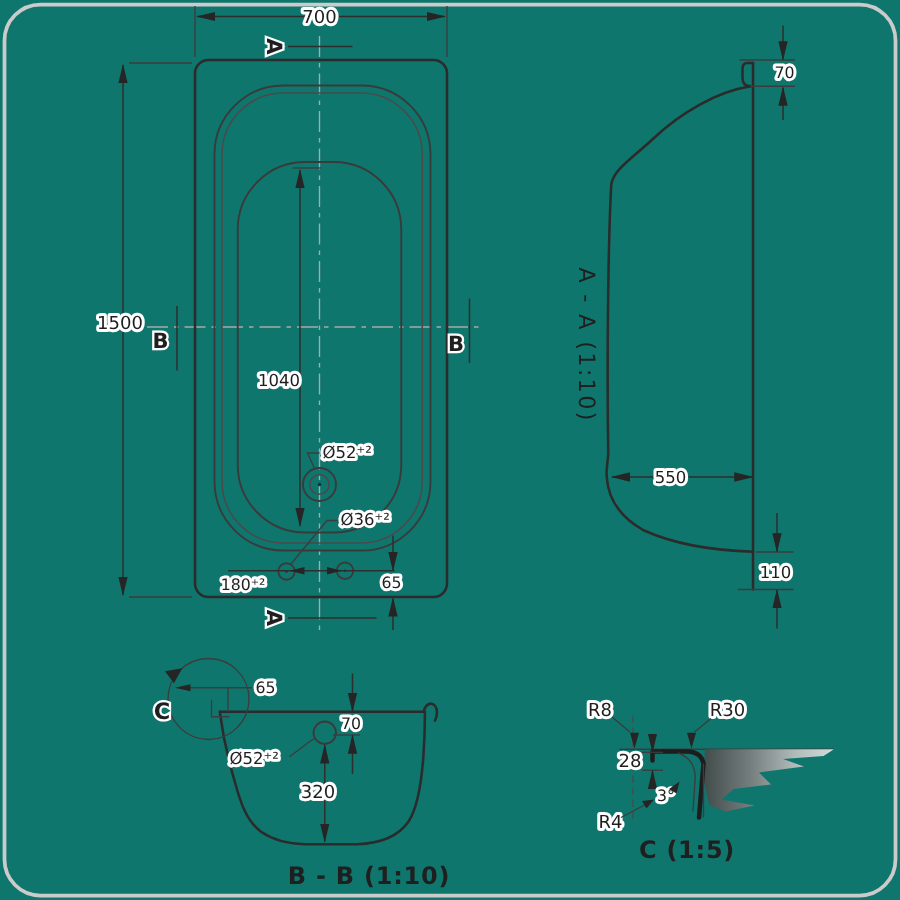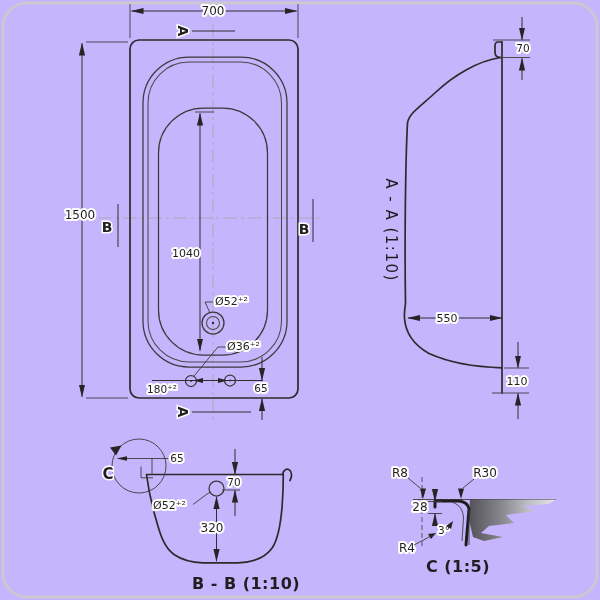--- a/index.html
+++ b/index.html
@@ -1,16 +1,16 @@
 <!DOCTYPE html>
 <html><head>
 <meta charset="utf-8">
 <style>
   html,body{margin:0;padding:0;background:#fff;}
-  .stage{position:relative;width:600px;height:600px;background:#c4b5fd;overflow:hidden;
+  .stage{position:relative;width:600px;height:600px;background:#0f766e;overflow:hidden;
          font-family:"DejaVu Sans", sans-serif;}
   svg{position:absolute;left:0;top:0;}
   .out{fill:none;stroke:#2b2b2b;stroke-width:1.7;stroke-linecap:round;stroke-linejoin:round;}
   .cont{fill:none;stroke:#3a3a3a;stroke-width:1.25;}
   .cont2{fill:none;stroke:#4a4a4a;stroke-width:1.05;}
   .dim{fill:none;stroke:#2e2e2e;stroke-width:1;}
   .thin{fill:none;stroke:#3c3c3c;stroke-width:0.9;}
   .cl{fill:none;stroke:#a9a9a9;stroke-width:0.9;stroke-dasharray:14 4 3 4;}
   .dash{fill:none;stroke:#4a4a4a;stroke-width:0.9;stroke-dasharray:5 3;}
   .thick{fill:none;stroke:#1d1d1d;stroke-width:3;stroke-linecap:round;stroke-linejoin:round;}

